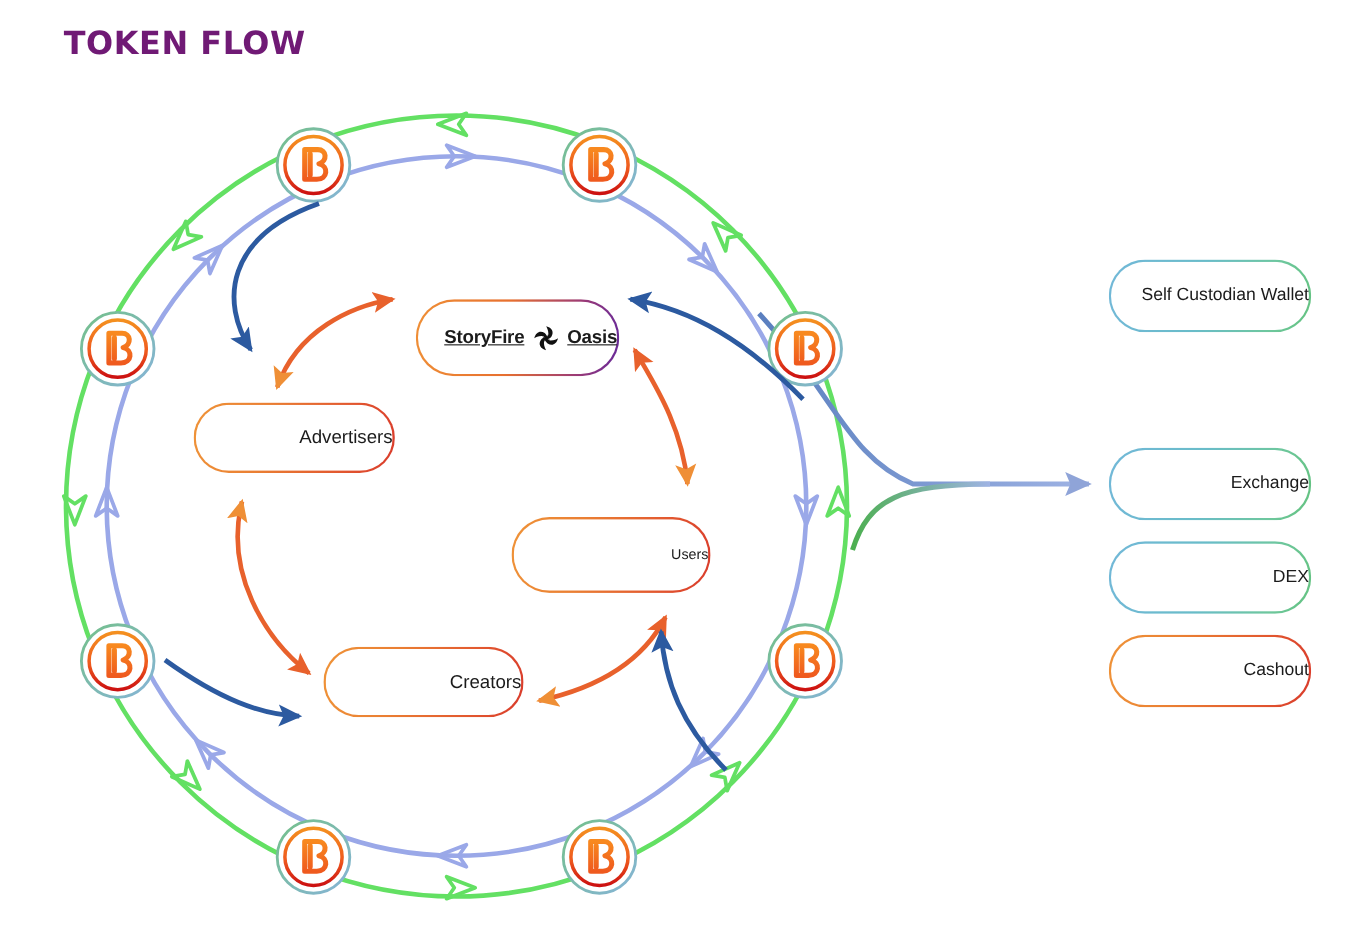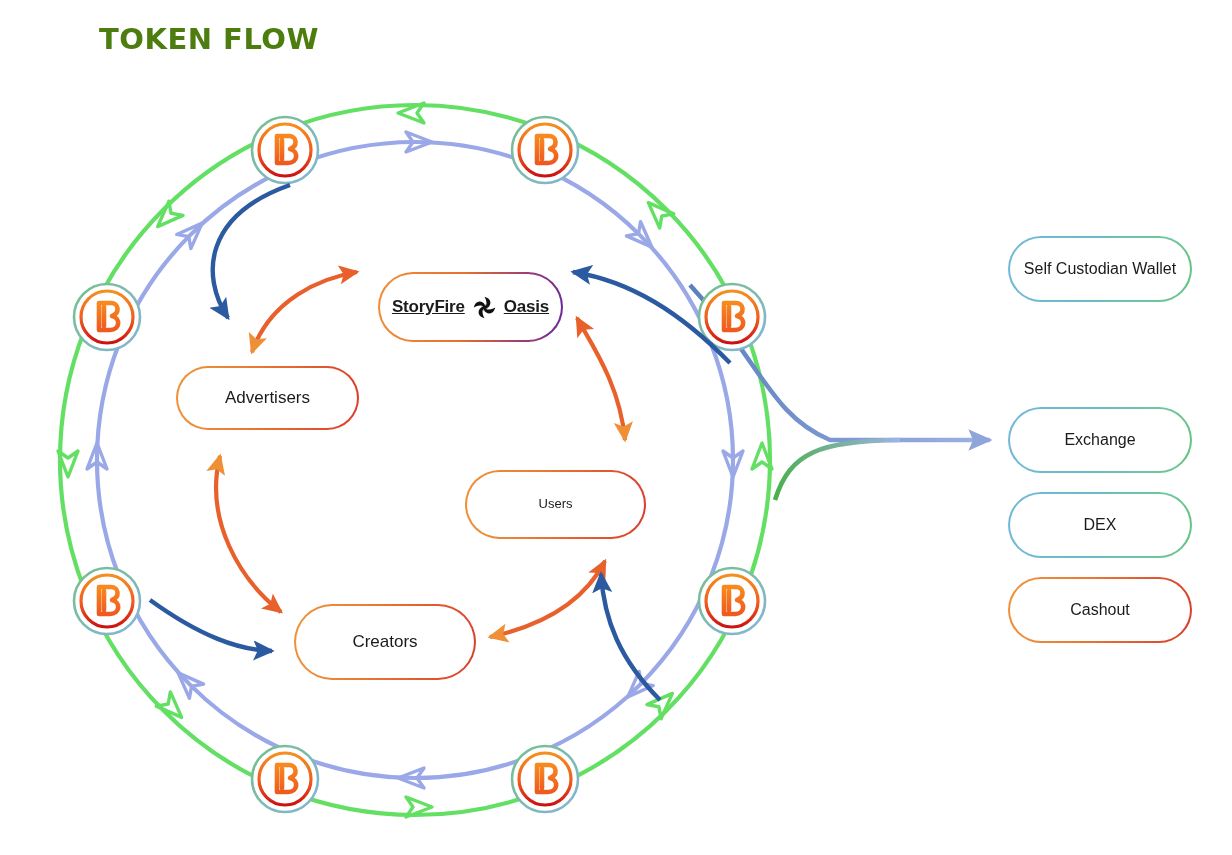--- a/index.html
+++ b/index.html
@@ -9,29 +9,28 @@
     font-family:"Liberation Sans",sans-serif;
     overflow:hidden;
     position:relative;
   }
   #stage{position:absolute;left:0;top:0;width:1232px;height:855px;}
   #diagram{position:absolute;left:0;top:0;width:1232px;height:855px;}
 
   .page-title{
     position:absolute;left:58px;top:22px;
     font-size:29px;font-weight:bold;letter-spacing:0.5px;
-    color:#4d7c0f;
+    color:#701a75;
     font-family:"DejaVu Sans","Liberation Sans",sans-serif;
-    margin-left:41px;
   }
 
   
   .pill{
     position:absolute;
-    display:flex;align-items:center;justify-content:center;
+    display:flex;align-items:center;justify-content:flex-end;
     text-align:center;
     background:#ffffff;
     color:#1b1b1b;
     border-radius:999px;
     box-sizing:border-box;
     line-height:1.25;
   }
   .pill .pill-label{display:block;}
 
   
@@ -57,21 +56,21 @@
   #node-oasis{
     left:378px;top:272px;width:185px;height:70px;
     font-size:17px;font-weight:bold;
     letter-spacing:-0.2px;
   }
   #node-oasis .logo-row{display:flex;align-items:center;gap:6px;text-decoration:underline;}
   #node-oasis .logo-mark{width:27px;height:27px;display:block;}
 
   #node-advertisers{left:176px;top:366px;width:183px;height:64px;font-size:17px;}
   #node-users{left:465px;top:470px;width:181px;height:69px;font-size:13px;}
-  #node-creators{left:294px;top:604px;width:182px;height:76px;font-size:17px;}
+  #node-creators{left:294px;top:588px;width:182px;height:64px;font-size:17px;}
 
   
   .rail-pill{left:1008px;width:184px;height:66px;font-size:16px;}
   #node-self-custodian-wallet{top:236px;}
   #node-cex{top:322px;}
   #node-exchange{top:407px;}
   #node-dex{top:492px;}
   #node-cashout{top:577px;}
 </style>
 </head>

